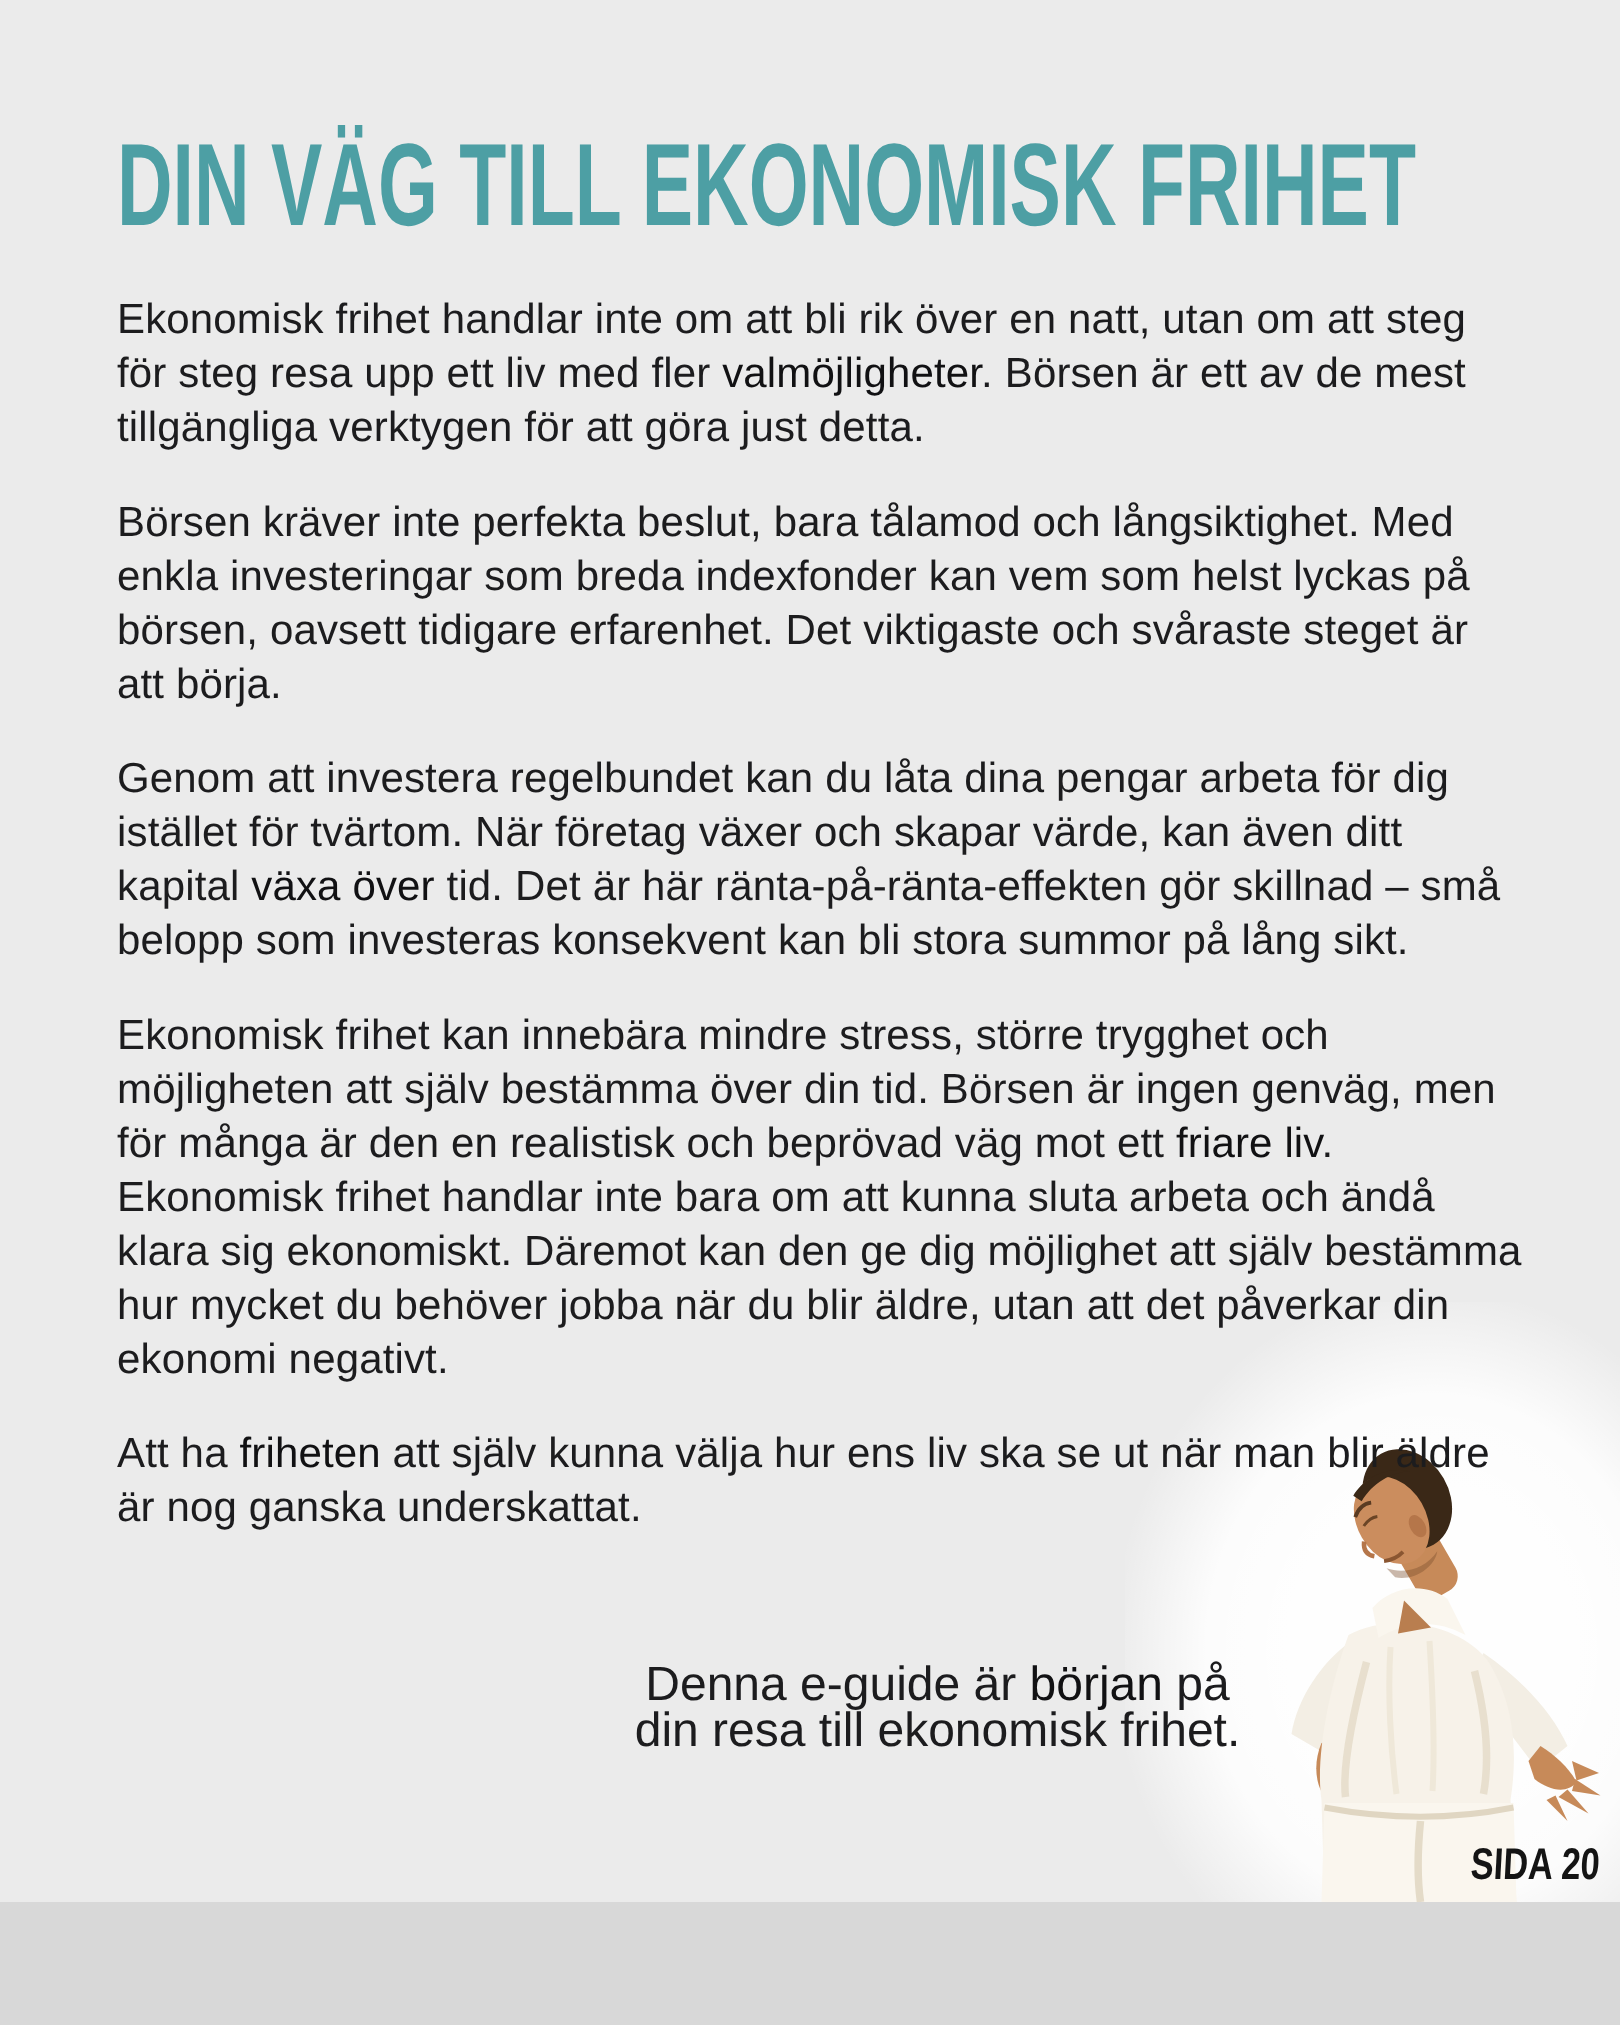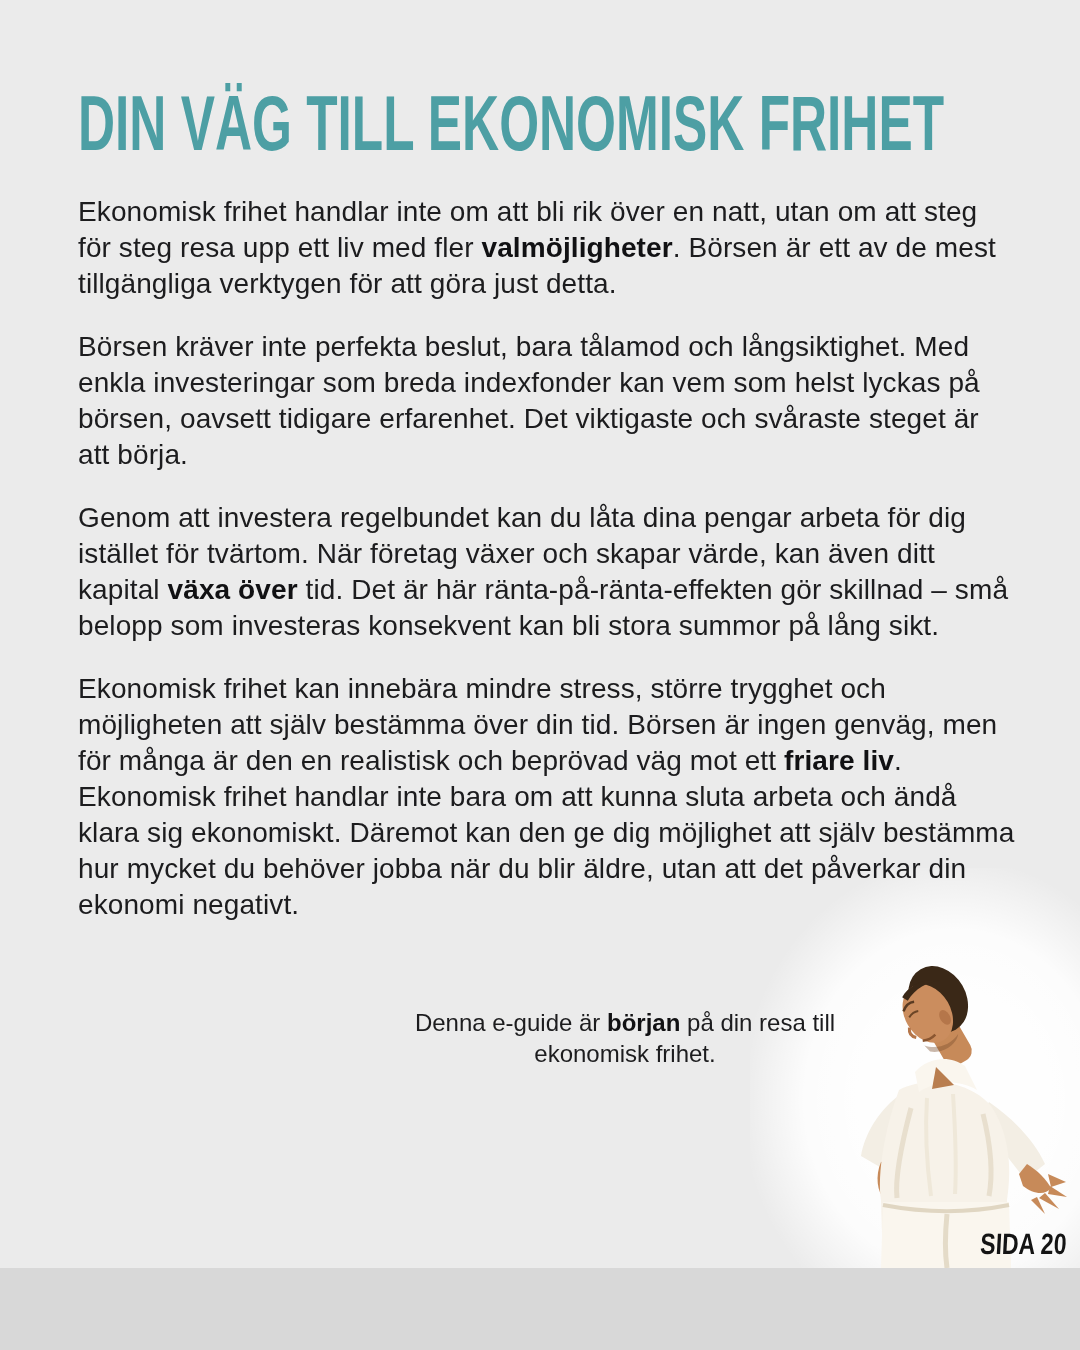--- a/index.html
+++ b/index.html
@@ -26,28 +26,28 @@
   }
 
   .article { margin-top: 22px; width: 940px; }
   .para {
     font-size: 28px;
     line-height: 36px;
     color: #1c1c1e;
     margin-bottom: 27px;
     letter-spacing: 0.1px;
   }
-  .para b, .note b { font-weight: 700; color: #111113; }
+  .para b, .note b { font-weight: 400; color: #111113; }
 
   .note {
     margin-top: 84px;
     margin-left: 332px;
     width: 430px;
     text-align: center;
-    font-size: 24px;
+    font-size: 32px;
     line-height: 31px;
     color: #1c1c1e;
   }
 
   .figure-glow {
     position: absolute;
     right: 0; bottom: 0;
     width: 330px; height: 400px;
     background: radial-gradient(ellipse at 62% 58%,
       rgba(255,255,255,0.97) 30%,
@@ -85,20 +85,21 @@
       <svg width="880" height="88" viewBox="0 0 880 88">
         <text class="title-text" x="0" y="70" textLength="866" lengthAdjust="spacingAndGlyphs" fill="#4d9fa4">DIN VÄG TILL EKONOMISK FRIHET</text>
       </svg>
     </div>
 
     <div class="article">
         <p class="para"><span>Ekonomisk frihet handlar inte om att bli rik över en natt, utan om att steg för steg resa upp ett liv med fler </span><b>valmöjligheter</b><span>. Börsen är ett av de mest tillgängliga verktygen för att göra just detta.</span></p>
         <p class="para"><span>Börsen kräver inte perfekta beslut, bara tålamod och långsiktighet. Med enkla investeringar som breda indexfonder kan vem som helst lyckas på börsen, oavsett tidigare erfarenhet. Det viktigaste och svåraste steget är att börja.</span></p>
         <p class="para"><span>Genom att investera regelbundet kan du låta dina pengar arbeta för dig istället för tvärtom. När företag växer och skapar värde, kan även ditt kapital </span><b>växa över</b><span> tid. Det är här ränta-på-ränta-effekten gör skillnad – små belopp som investeras konsekvent kan bli stora summor på lång sikt.</span></p>
         <p class="para"><span>Ekonomisk frihet kan innebära mindre stress, större trygghet och möjligheten att själv bestämma över din tid. Börsen är ingen genväg, men för många är den en realistisk och beprövad väg mot ett </span><b>friare liv</b><span>. Ekonomisk frihet handlar inte bara om att kunna sluta arbeta och ändå klara sig ekonomiskt. Däremot kan den ge dig möjlighet att själv bestämma hur mycket du behöver jobba när du blir äldre, utan att det påverkar din ekonomi negativt.</span></p>
+        <p class="para"><span>Att ha </span><b>friheten</b><span> att själv kunna välja hur ens liv ska se ut när man blir äldre är nog ganska underskattat.</span></p>
       </div>
 
     <div class="note">
       <span><span>Denna e-guide är </span><b>början</b><span> på din resa till ekonomisk frihet.</span></span>
     </div>
   </div>
 
   <div class="figure-glow"></div>
 
   <div class="figure">

